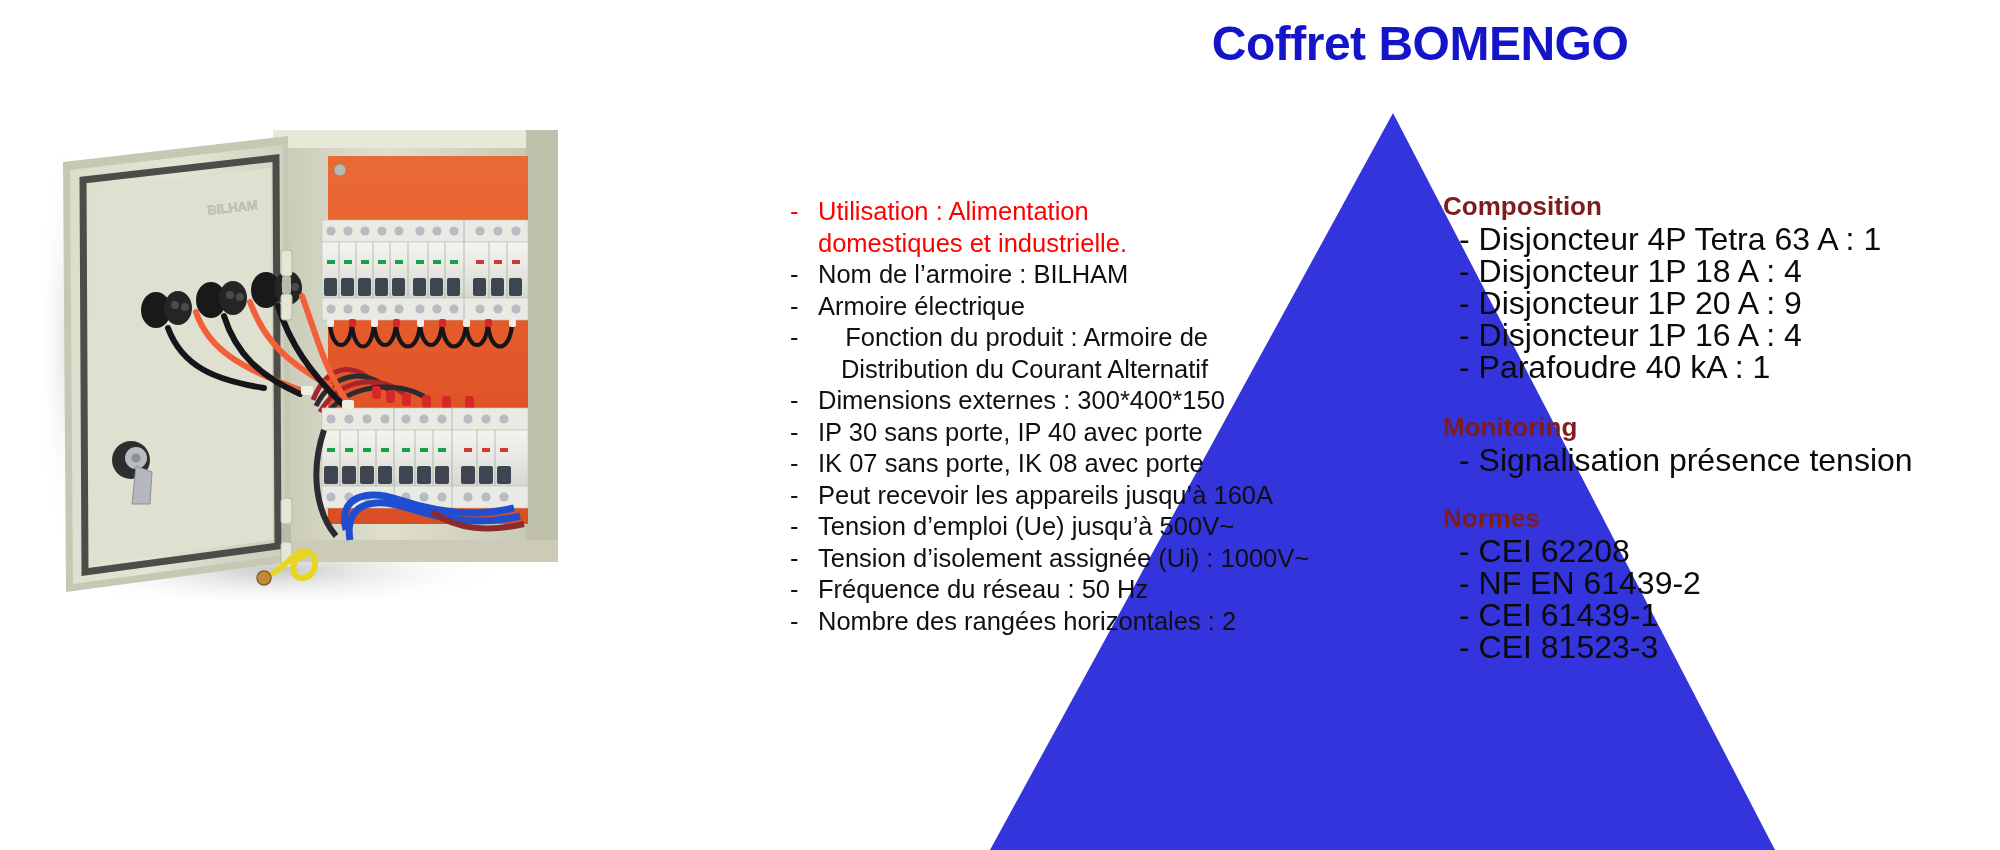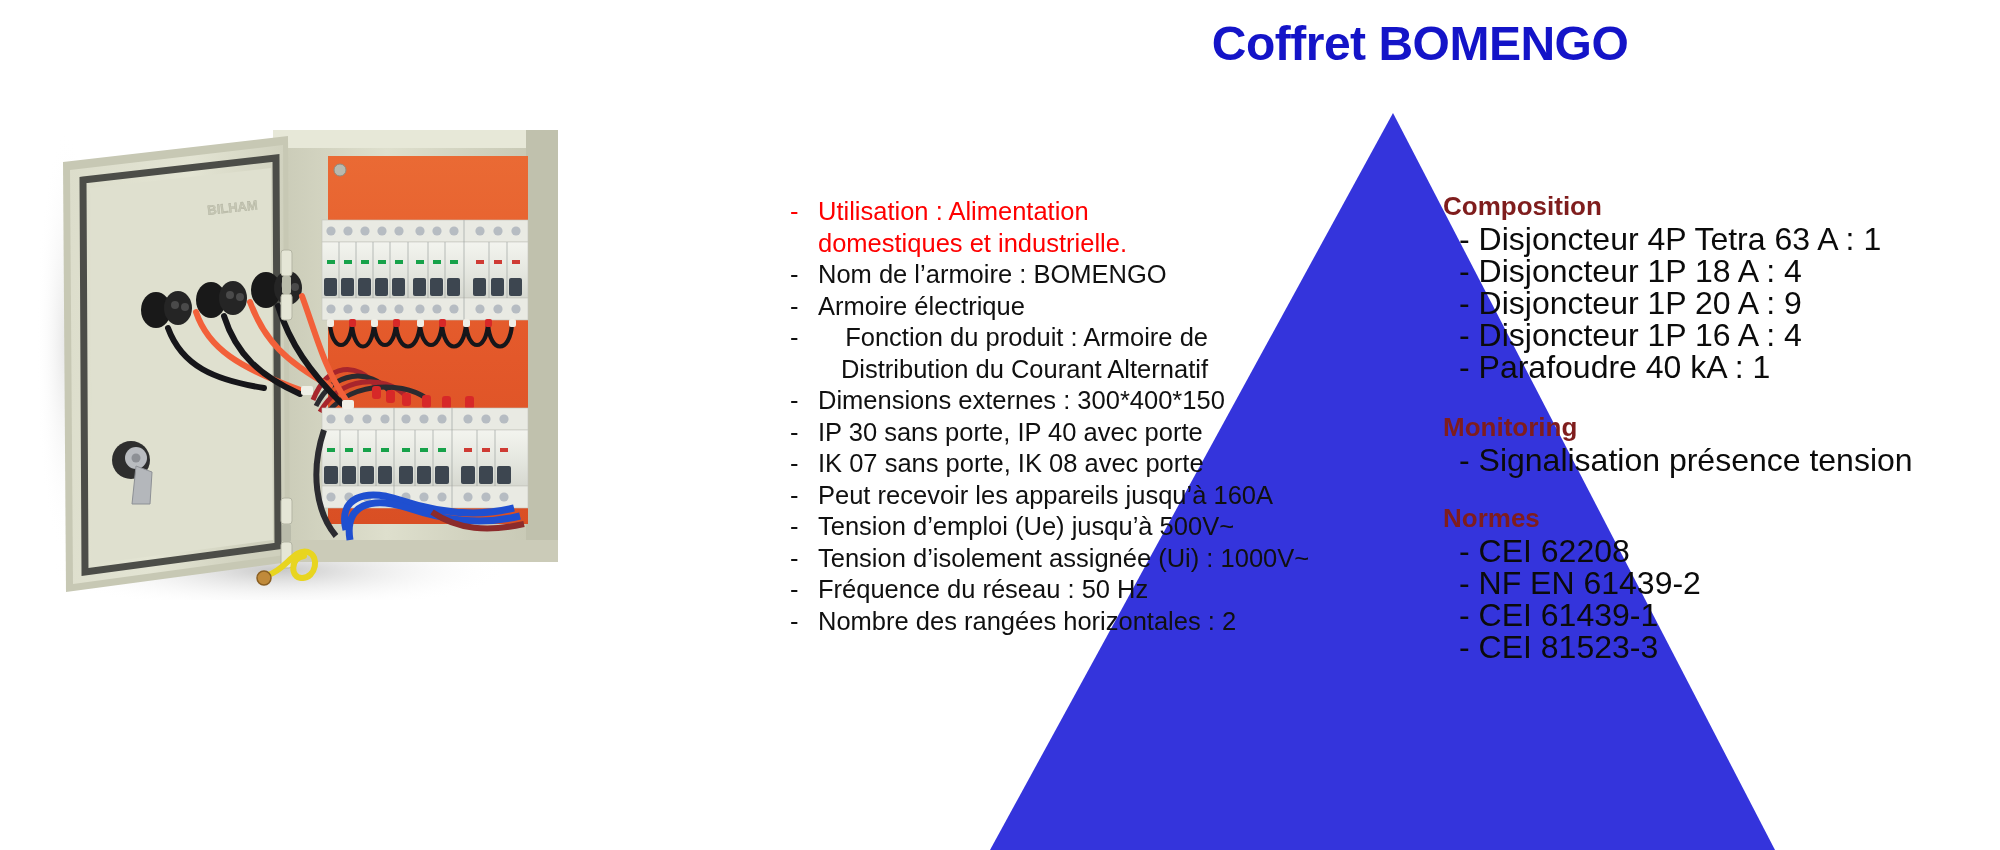--- a/index.html
+++ b/index.html
@@ -391,21 +391,21 @@
     </svg>
   </div>
 
   <div class="spec-list">
     <div class="spec-row red" style="color: rgb(254, 0, 0);">
       <span class="dash">-</span>
       <span class="txt">Utilisation : Alimentation domestiques et industrielle.</span>
     </div>
     <div class="spec-row">
       <span class="dash">-</span>
-      <span class="txt">Nom de l’armoire : BOMENGO</span>
+      <span class="txt">Nom de l’armoire : BILHAM</span>
     </div>
     <div class="spec-row">
       <span class="dash">-</span>
       <span class="txt">Armoire électrique</span>
     </div>
     <div class="spec-row" style="white-space:normal;">
       <span class="dash">-</span>
       <span class="txt" style="white-space:normal; width:390px;text-align:right;">Fonction du produit : Armoire de Distribution du Courant Alternatif</span>
     </div>
     <div class="spec-row">

